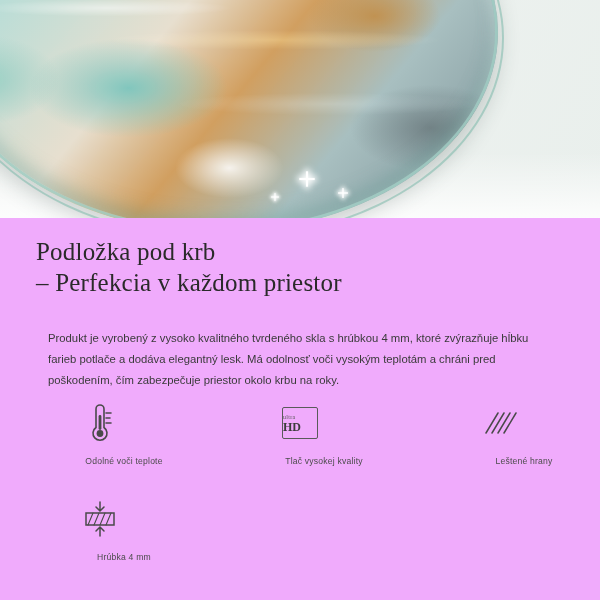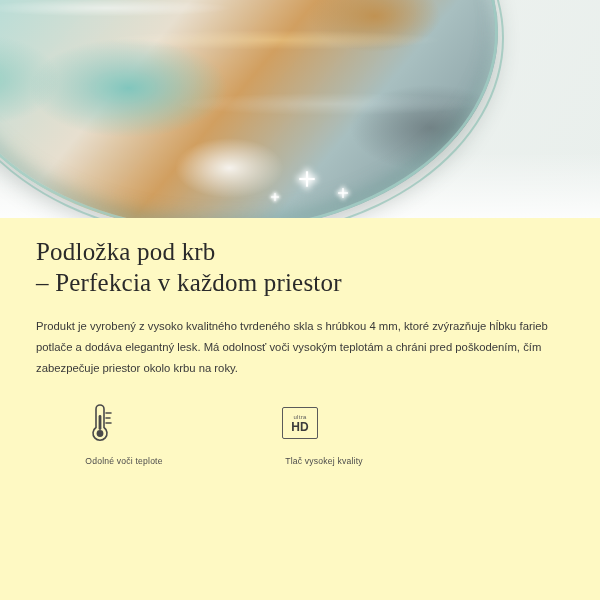--- a/index.html
+++ b/index.html
@@ -10,21 +10,21 @@
     width: 600px;
     height: 600px;
     overflow: hidden;
     background: #ffffff;
     font-family: "Liberation Sans", sans-serif;
   }
   .page {
     position: relative;
     width: 600px;
     height: 600px;
-    background: #fef9c3;
+    background: #f0abfc;
     overflow: hidden;
   }
 
   
   .hero {
     position: relative;
     width: 600px;
     height: 218px;
     overflow: hidden;
     background: #ffffff;
@@ -120,21 +120,21 @@
     padding: 18px 36px 0 36px;
     font-family: "Liberation Serif", serif;
     font-size: 25px;
     line-height: 31px;
     font-weight: 400;
     color: #2a2a2a;
     letter-spacing: 0.2px;
   }
   .headline .line2 { display: block; }
   .paragraph {
-    margin: 0;
+    margin: 12px;
     padding: 18px 36px 0 36px;
     font-size: 11.3px;
     line-height: 21px;
     color: #3a3a3a;
   }
 
   
   .features {
     position: absolute;
     left: 0;
@@ -167,23 +167,24 @@
     letter-spacing: 0.2px;
     margin-left: 48px;
   }
   .hd-badge {
     width: 34px;
     height: 30px;
     border: 1.6px solid #5a5a5a;
     border-radius: 2px;
     display: flex;
     flex-direction: column;
-    align-items: center;
+    align-items: flex-start;
     justify-content: center;
     line-height: 1;
+    font-family: Liberation Serif, serif;
   }
   .hd-badge .u {
     font-size: 6px;
     letter-spacing: 0.3px;
     color: #5a5a5a;
   }
   .hd-badge .hd {
     font-size: 12px;
     font-weight: 700;
     color: #3c3c3c;
@@ -234,16 +235,35 @@
         <div class="hd-badge">
           <span class="u">ultra</span>
           <span class="hd">HD</span>
         </div>
       </div>
       <div class="feature-label">Tlač vysokej kvality</div>
     </div>
 
 
 
-
+    <div class="feature">
+      <div class="feature-icon">
+        <svg width="38" height="34" viewBox="0 0 38 34" fill="none" stroke="#4a4a4a" stroke-width="1.5" stroke-linecap="round">
+          <path d="M5 27L17 7M11 27L23 7M17 27L29 7M23 27L35 7"></path>
+        </svg>
+      </div>
+      <div class="feature-label">Leštené hrany</div>
+    </div>
+
+    <div class="feature">
+      <div class="feature-icon">
+        <svg width="40" height="38" viewBox="0 0 40 38" fill="none" stroke="#4a4a4a" stroke-width="1.5" stroke-linecap="round">
+          <path d="M20 2v8M16 7l4 4 4-4"></path>
+          <path d="M20 36v-8M16 31l4-4 4 4"></path>
+          <rect x="6" y="13" width="28" height="12" stroke="#4a4a4a"></rect>
+          <path d="M8 25l5-12M14 25l5-12M20 25l5-12M26 25l5-12" stroke-width="1.1"></path>
+        </svg>
+      </div>
+      <div class="feature-label">Hrúbka 4 mm</div>
+    </div>
 
   </div>
 </div>
 
 </body></html>

